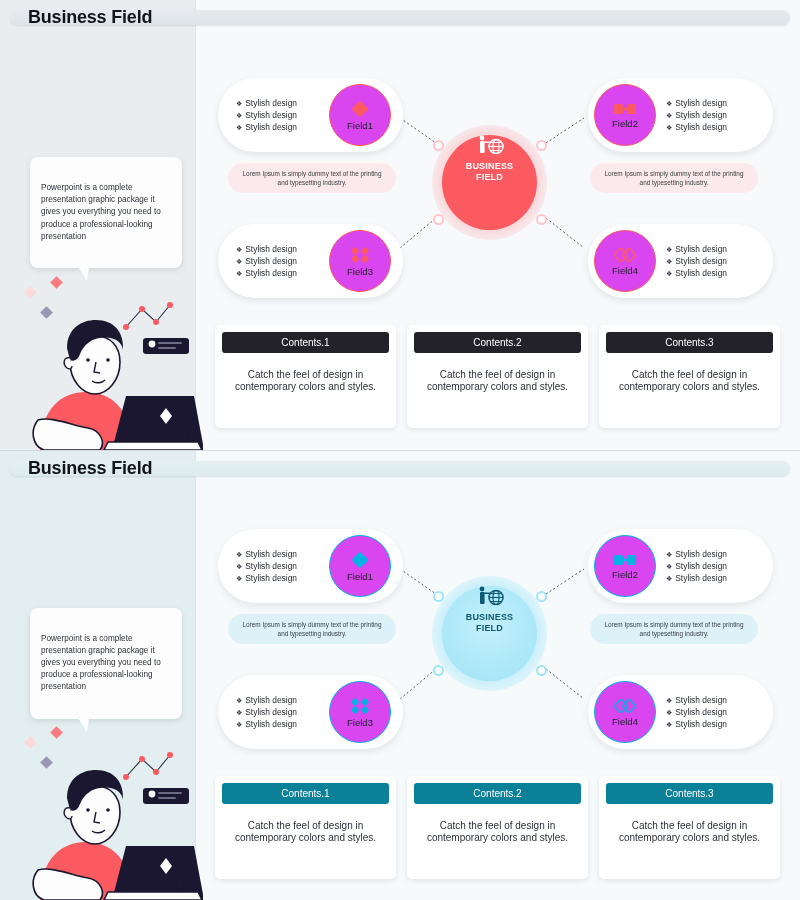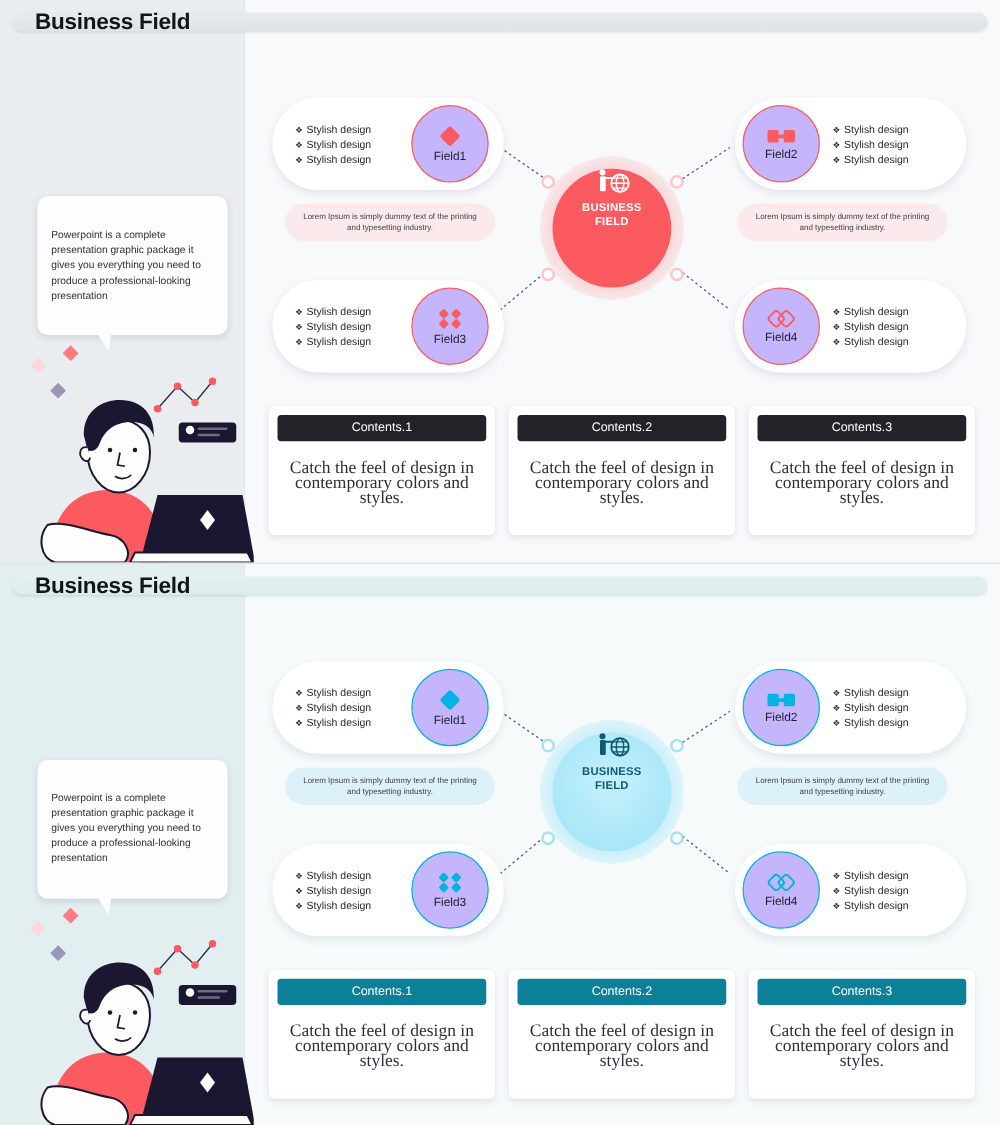--- a/index.html
+++ b/index.html
@@ -70,21 +70,21 @@
   .pill-r2 { left: 588px; top: 78px; }
   .pill-r4 { left: 588px; top: 224px; }
 
   .bullets { display: flex; flex-direction: column; gap: 2px; }
   .bullets .b { font-size: 8.4px; color: #25292f; white-space: nowrap; }
   .bullets .b i { font-style: normal; color: #2f3440; margin-right: 3px; font-size: 7px; }
 
   .badge {
     width: 62px; height: 62px; border-radius: 50%;
     border: 1.6px solid var(--acc);
-    background: #c4b5fd;
+    background: #d946ef;
     display: flex; flex-direction: column; align-items: center; justify-content: center;
     gap: 1px; flex: none;
   }
   .badge .lbl { font-size: 9.5px; color: #1d2127; }
   .pill.left  .badge { margin-left: auto; margin-right: 12px; }
   .pill.right .badge { margin-right: 10px; }
   .pill.right { flex-direction: row; }
 
   
   .lorem {
@@ -139,21 +139,21 @@
     box-shadow: 0 2px 5px rgba(40,50,70,.10);
     padding: 7px 7px 0 7px; display: flex; flex-direction: column; align-items: center;
   }
   .card .hd {
     width: 100%; height: 21px; border-radius: 3px;
     display: flex; align-items: center; justify-content: center;
     font-size: 10px; color: #ffffff;
   }
   .slide.red  .card .hd { background: #222228; }
   .slide.teal .card .hd { background: #0b8199; }
-  .card .bd { margin-top: 16px; font-size: 14px; line-height: 12px; color: #2b3039; text-align: center; font-family: Liberation Serif, serif; }
+  .card .bd { margin-top: 16px; font-size: 10px; line-height: 12px; color: #2b3039; text-align: center; }
 
   .divider { width: 800px; height: 0; border-top: 1px solid #d2d8dd; }
 </style>
 </head>
 <body>
 
 <div class="page">
 
   <div class="slide red">
     <div class="workarea"></div>

